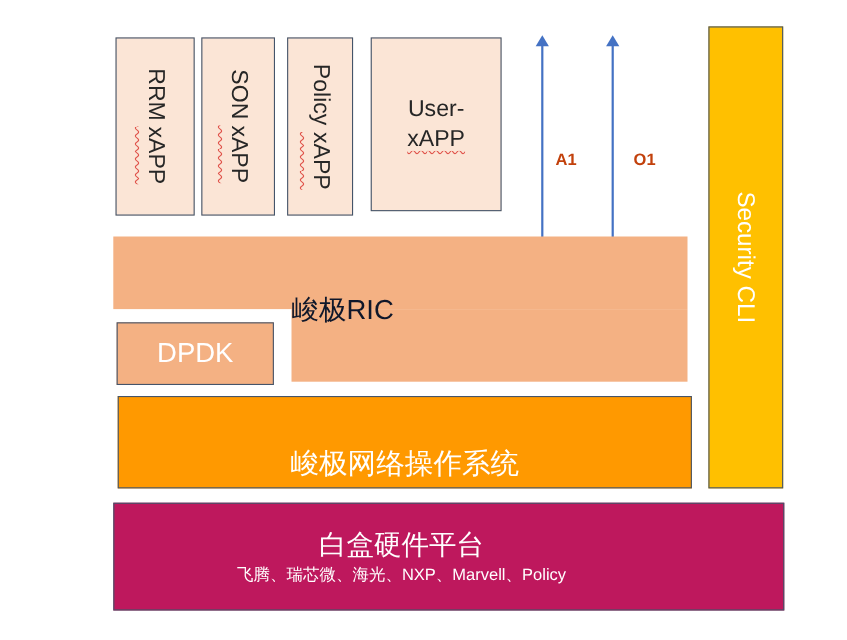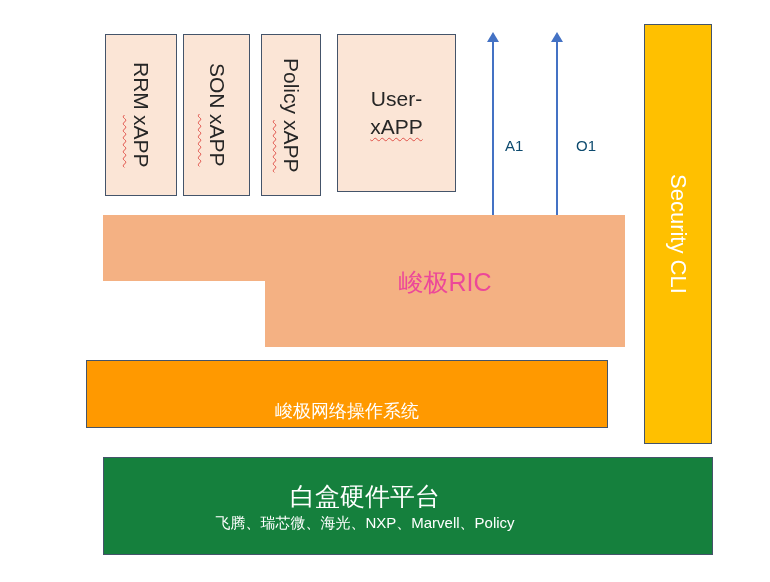--- a/index.html
+++ b/index.html
@@ -55,34 +55,35 @@
     width: 2px;
     background: #4472C4;
   }
   .arrow-head {
     width: 0; height: 0;
     border-left: 6px solid transparent;
     border-right: 6px solid transparent;
     border-bottom: 10px solid #4472C4;
   }
   .iface-label {
-    color: #0c4a6e;
+    color: #c2410c;
     font-size: 15px;
     line-height: 16px;
+    font-weight: bold;
   }
 
   
   #ric-block { left: 103px; top: 215px; width: 522px; height: 132px; }
   .ric-rect { background: #F4B183; position: absolute; }
   #ric-rect-top    { left: 0;     top: 0;    width: 522px; height: 66px; }
   #ric-rect-bottom { left: 162px; top: 66px; width: 360px; height: 66px; }
   #ric-label {
     left: 162px; top: 52px; width: 360px; height: 30px;
-    color: #ec4899; font-size: 25px; line-height: 30px;
-    text-align: center; z-index: 2;
+    color: #0f172a; font-size: 25px; line-height: 30px;
+    z-index: 2;
   }
 
   
   #dpdk-box {
     left: 106px; top: 293px; width: 143px; height: 57px;
     background: #F4B183;
     border: 1.5px solid #44546A;
     display: flex; align-items: center; justify-content: center;
     color: #ffffff; font-size: 25px;
   }
@@ -93,32 +94,32 @@
     background: #FFC000;
     border: 1.5px solid #44546A;
     display: flex; align-items: center; justify-content: center;
     color: #ffffff; font-size: 22px;
     writing-mode: vertical-rl;
     text-orientation: mixed;
   }
 
   
   #os-box {
-    left: 86px; top: 360px; width: 522px; height: 68px;
+    left: 107px; top: 360px; width: 522px; height: 84px;
     background: #FF9900;
     border: 1.5px solid #44546A;
     display: flex; align-items: flex-end; justify-content: center;
-    color: #ffffff; font-size: 18px;
+    color: #ffffff; font-size: 26px;
     padding-bottom: 4px;
   }
 
   
   #platform-box {
     left: 103px; top: 457px; width: 610px; height: 98px;
-    background: #15803d;
+    background: #be185d;
     border: 1.5px solid #44546A;
     color: #ffffff;
   }
   #platform-text {
     position: absolute; left: 0; top: 0; width: 522px; height: 98px;
     display: flex; flex-direction: column;
     align-items: center; justify-content: center;
     text-align: center;
   }
   #platform-title { font-size: 25px; line-height: 30px; }
@@ -153,20 +154,23 @@
   <div class="abs arrow-head" style="left:551px; top:32px;"></div>
   <div class="abs arrow-line" style="left:556px; top:40px; height:190px;"></div>
   <div class="abs iface-label" style="left:576px; top:138px;">O1</div>
 
   <div id="ric-block" class="abs">
     <div id="ric-rect-top" class="ric-rect"></div>
     <div id="ric-rect-bottom" class="ric-rect"></div>
     <div id="ric-label" class="abs">峻极RIC</div>
   </div>
 
+  <div id="dpdk-box" class="abs">
+    <span>DPDK</span>
+  </div>
 
   <div id="security-bar" class="abs">
     <span>Security CLI</span>
   </div>
 
   <div id="os-box" class="abs">
     <span>峻极网络操作系统</span>
   </div>
 
   <div id="platform-box" class="abs">

